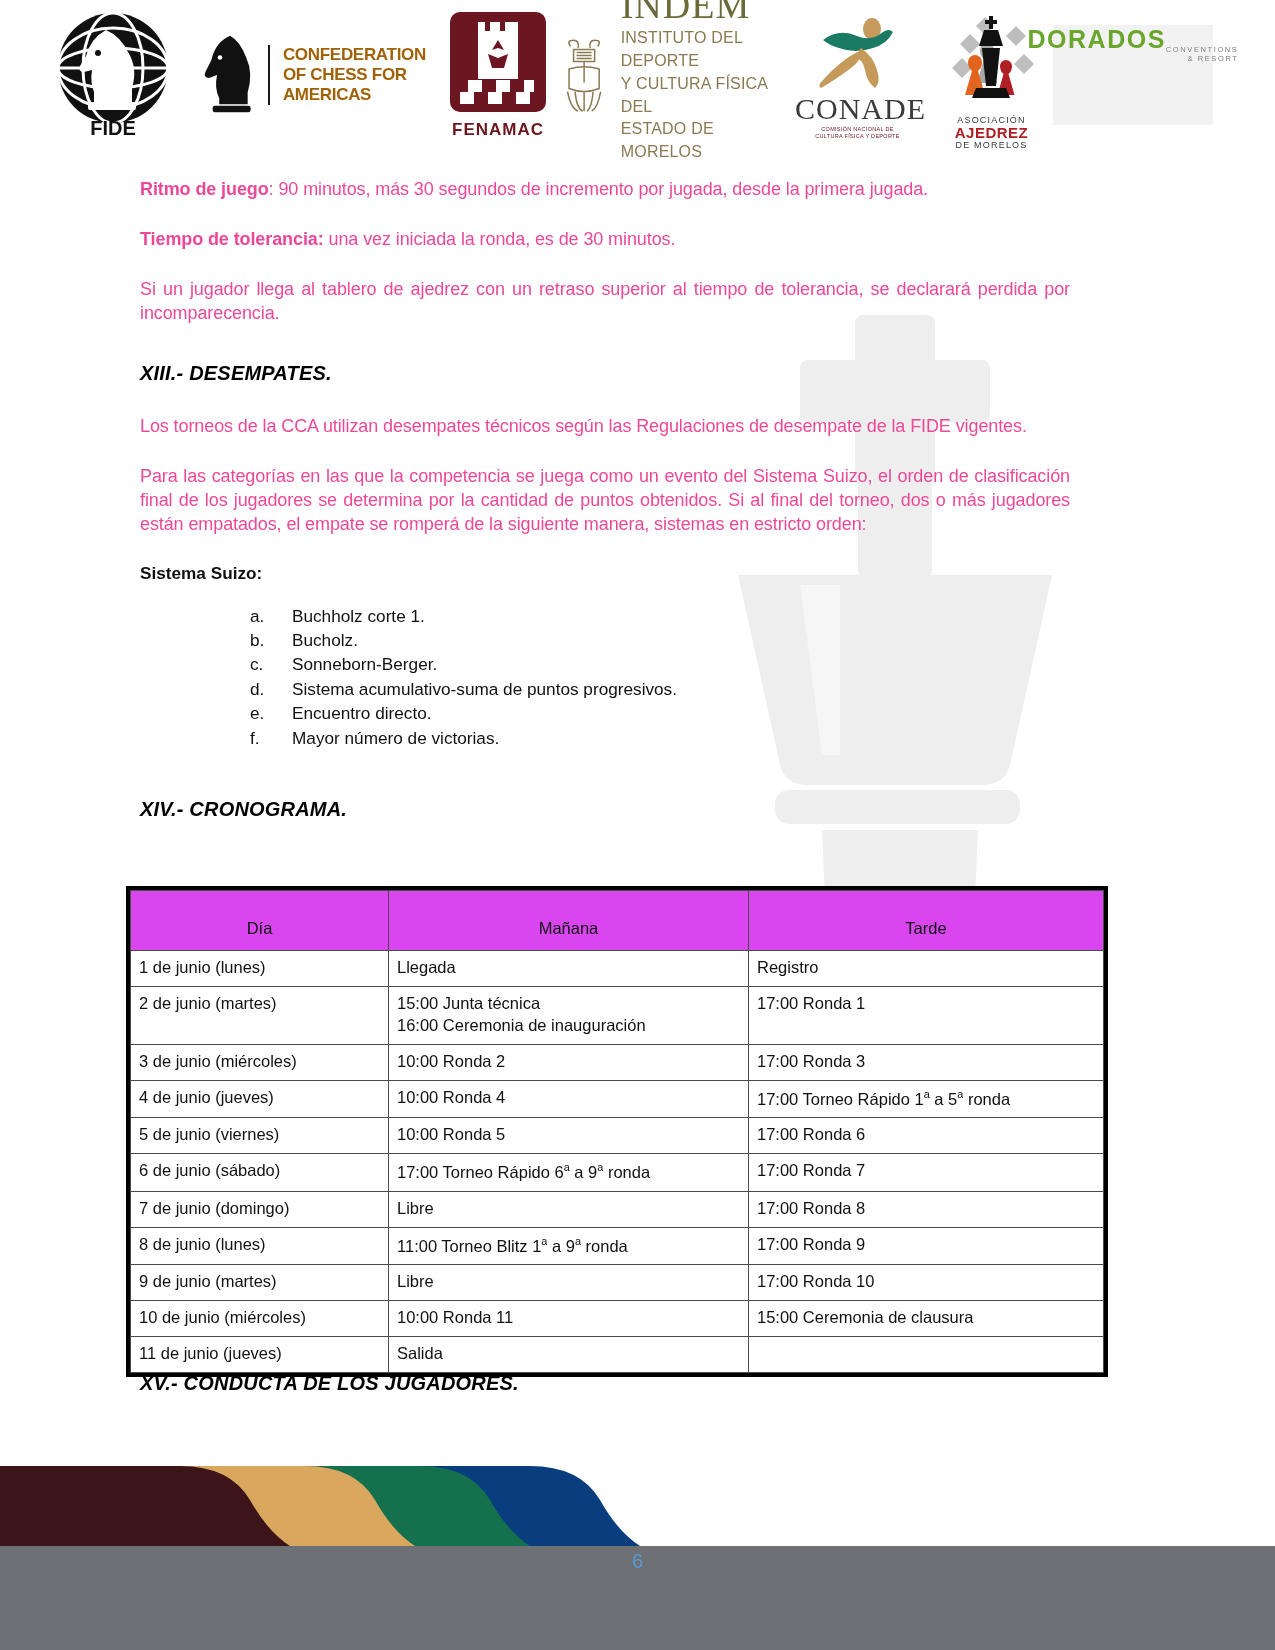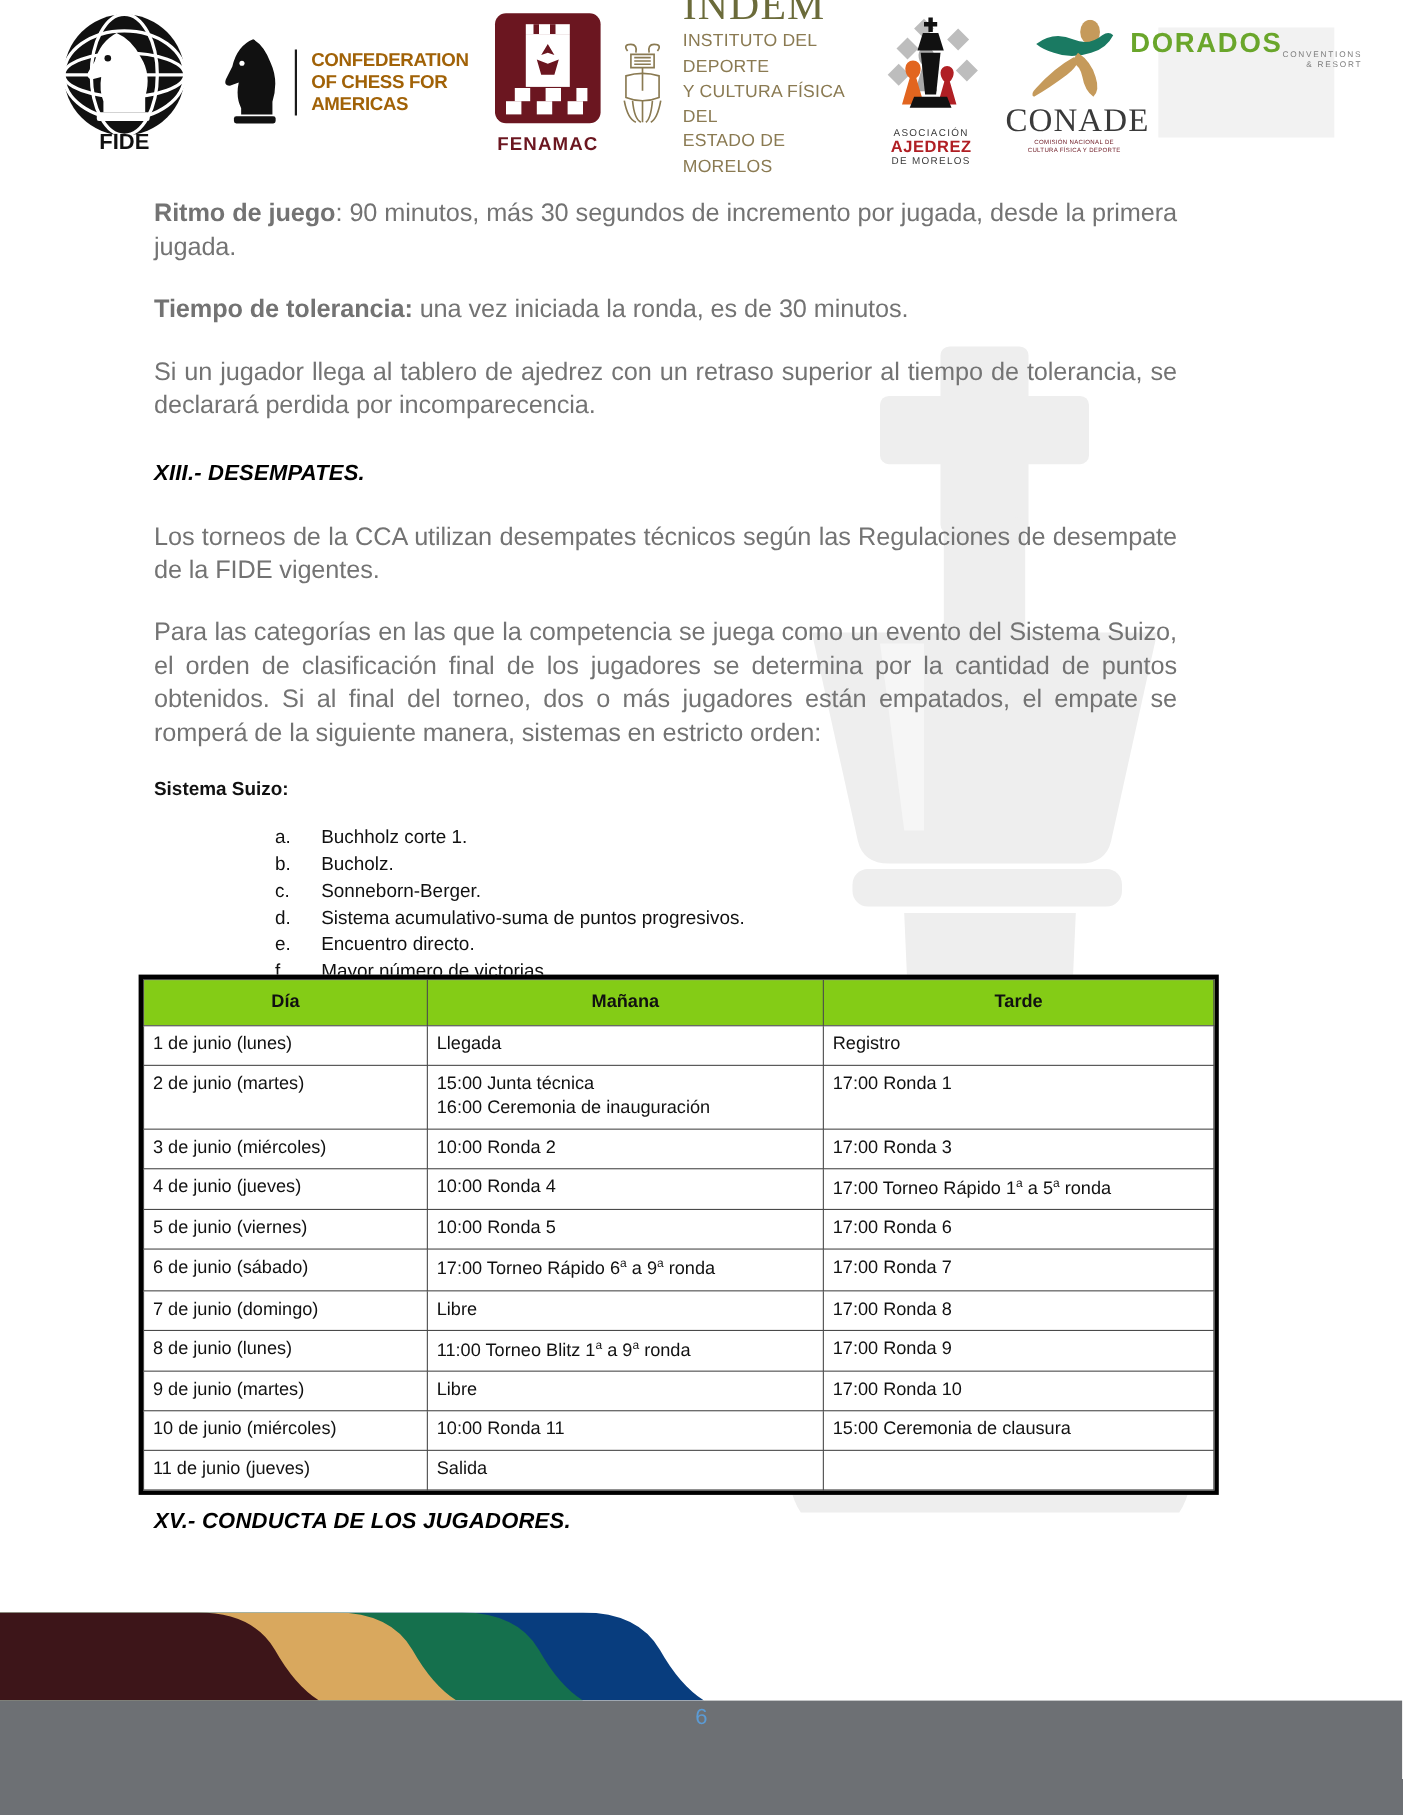--- a/index.html
+++ b/index.html
@@ -129,23 +129,23 @@
   
   .content {
     position: absolute;
     left: 140px;
     top: 178px;
     width: 930px;
     z-index: 2;
   }
 
   .para {
-    font-size: 23px;
+    font-size: 18px;
     line-height: 1.33;
-    color: #737373;
+    color: #ec4899;
     text-align: justify;
     margin-bottom: 26px;
     letter-spacing: -0.1px;
   }
   .para b { font-weight: bold; }
 
   .sec-head {
     font-size: 20px;
     font-weight: bold;
     font-style: italic;
@@ -195,24 +195,24 @@
   }
   table.cron th, table.cron td {
     border: 1px solid #4a4a4a;
     font-size: 16.5px;
     color: #111111;
     padding: 6px 8px 7px 8px;
     vertical-align: top;
     line-height: 1.33;
   }
   table.cron th {
-    background: #84cc16;
+    background: #d946ef;
     text-align: center;
-    font-weight: bold;
-    padding-top: 9px;
+    font-weight: normal;
+    padding-top: 27px;
     padding-bottom: 10px;
   }
   table.cron td { background: transparent; height: 36px; }
   .col-dia  { width: 258px; }
   .col-man  { width: 360px; }
   .col-tar  { width: auto; }
   .cellline { display: block; }
   sup { font-size: 0.66em; vertical-align: super; }
 
   .sec-head-bottom {
@@ -358,59 +358,59 @@
       <div class="indem-txt">
         <div class="indem-name">INDEM</div>
         <div class="indem-sub">
           <div>INSTITUTO DEL DEPORTE</div>
           <div>Y CULTURA FÍSICA DEL</div>
           <div>ESTADO DE MORELOS</div>
         </div>
       </div>
     </div>
 
-    <div class="logo ajedrez-logo">
-      <svg viewBox="0 0 95 100" width="95" height="100" xmlns="http://www.w3.org/2000/svg">
-        <g fill="#bdbdbd">
-          <path d="M 16 34 l 10 -10 l 10 10 l -10 10 z"></path>
-          <path d="M 62 26 l 10 -10 l 10 10 l -10 10 z"></path>
-          <path d="M 8 58 l 10 -10 l 10 10 l -10 10 z"></path>
-          <path d="M 70 54 l 10 -10 l 10 10 l -10 10 z"></path>
-          <path d="M 32 16 l 9 -9 l 9 9 l -9 9 z"></path>
-        </g>
-
-        <path d="M 36 40 a7 7 0 1 1 14 0 q 0 6 -4 9 l 7 24 l -20 0 l 7 -24 q -4 -3 -4 -9 z" fill="#a8a8a8"></path>
-
-        <path d="M 24 52 a7 7 0 1 1 14 0 q 0 6 -4 9 l 7 24 l -20 0 l 7 -24 q -4 -3 -4 -9 z" fill="#e2651f"></path>
-
-        <path d="M 56 56 a6 6 0 1 1 12 0 q 0 5 -3.5 8 l 6 21 l -17 0 l 6 -21 q -3.5 -3 -3.5 -8 z" fill="#b01f24"></path>
-
-        <path d="M 45 6 l 4 0 l 0 4 l 4 0 l 0 4 l -4 0 l 0 5 l -4 0 l 0 -5 l -4 0 l 0 -4 l 4 0 z" fill="#111111"></path>
-        <path d="M 40 20 l 14 0 l 5 16 l -24 0 z" fill="#111111"></path>
-        <path d="M 38 38 l 18 0 l -4 38 l -10 0 z" fill="#111111"></path>
-        <path d="M 32 78 l 30 0 l 4 10 l -38 0 z" fill="#111111"></path>
-      </svg>
-      <div class="ajedrez-txt">
-        <div class="aj-l1">ASOCIACIÓN</div>
-        <div class="aj-l2">AJEDREZ</div>
-        <div class="aj-l3">DE MORELOS</div>
-      </div>
-    </div>
-
     <div class="logo conade-logo">
       <svg viewBox="0 0 125 72" width="125" height="72" xmlns="http://www.w3.org/2000/svg">
         <ellipse cx="77" cy="11" rx="9" ry="11" fill="#c59a5b"></ellipse>
         <path d="M 28 22 Q 44 10 62 18 Q 76 24 88 14 Q 94 10 98 14 Q 92 26 78 30 Q 60 36 44 30 Q 34 27 28 22 Z" fill="#1a7a62"></path>
         <path d="M 66 30 Q 78 38 82 52 Q 86 64 80 70 Q 72 64 70 52 Q 68 42 60 38 Z" fill="#c59a5b"></path>
         <path d="M 62 34 Q 44 44 28 62 Q 22 68 26 70 Q 40 62 56 50 Q 64 44 66 38 Z" fill="#c59a5b"></path>
       </svg>
       <div class="conade-name">CONADE</div>
       <div class="conade-sub">
         <div>COMISIÓN NACIONAL DE</div>
         <div>CULTURA FÍSICA Y DEPORTE</div>
+      </div>
+    </div>
+
+    <div class="logo ajedrez-logo">
+      <svg viewBox="0 0 95 100" width="95" height="100" xmlns="http://www.w3.org/2000/svg">
+        <g fill="#bdbdbd">
+          <path d="M 16 34 l 10 -10 l 10 10 l -10 10 z"></path>
+          <path d="M 62 26 l 10 -10 l 10 10 l -10 10 z"></path>
+          <path d="M 8 58 l 10 -10 l 10 10 l -10 10 z"></path>
+          <path d="M 70 54 l 10 -10 l 10 10 l -10 10 z"></path>
+          <path d="M 32 16 l 9 -9 l 9 9 l -9 9 z"></path>
+        </g>
+
+        <path d="M 36 40 a7 7 0 1 1 14 0 q 0 6 -4 9 l 7 24 l -20 0 l 7 -24 q -4 -3 -4 -9 z" fill="#a8a8a8"></path>
+
+        <path d="M 24 52 a7 7 0 1 1 14 0 q 0 6 -4 9 l 7 24 l -20 0 l 7 -24 q -4 -3 -4 -9 z" fill="#e2651f"></path>
+
+        <path d="M 56 56 a6 6 0 1 1 12 0 q 0 5 -3.5 8 l 6 21 l -17 0 l 6 -21 q -3.5 -3 -3.5 -8 z" fill="#b01f24"></path>
+
+        <path d="M 45 6 l 4 0 l 0 4 l 4 0 l 0 4 l -4 0 l 0 5 l -4 0 l 0 -5 l -4 0 l 0 -4 l 4 0 z" fill="#111111"></path>
+        <path d="M 40 20 l 14 0 l 5 16 l -24 0 z" fill="#111111"></path>
+        <path d="M 38 38 l 18 0 l -4 38 l -10 0 z" fill="#111111"></path>
+        <path d="M 32 78 l 30 0 l 4 10 l -38 0 z" fill="#111111"></path>
+      </svg>
+      <div class="ajedrez-txt">
+        <div class="aj-l1">ASOCIACIÓN</div>
+        <div class="aj-l2">AJEDREZ</div>
+        <div class="aj-l3">DE MORELOS</div>
       </div>
     </div>
 
     <div class="logo dorados-logo">
       <div class="dorados-name">DORADOS</div>
       <div class="dorados-sub">CONVENTIONS &amp; RESORT</div>
     </div>
 
   </div>
 

